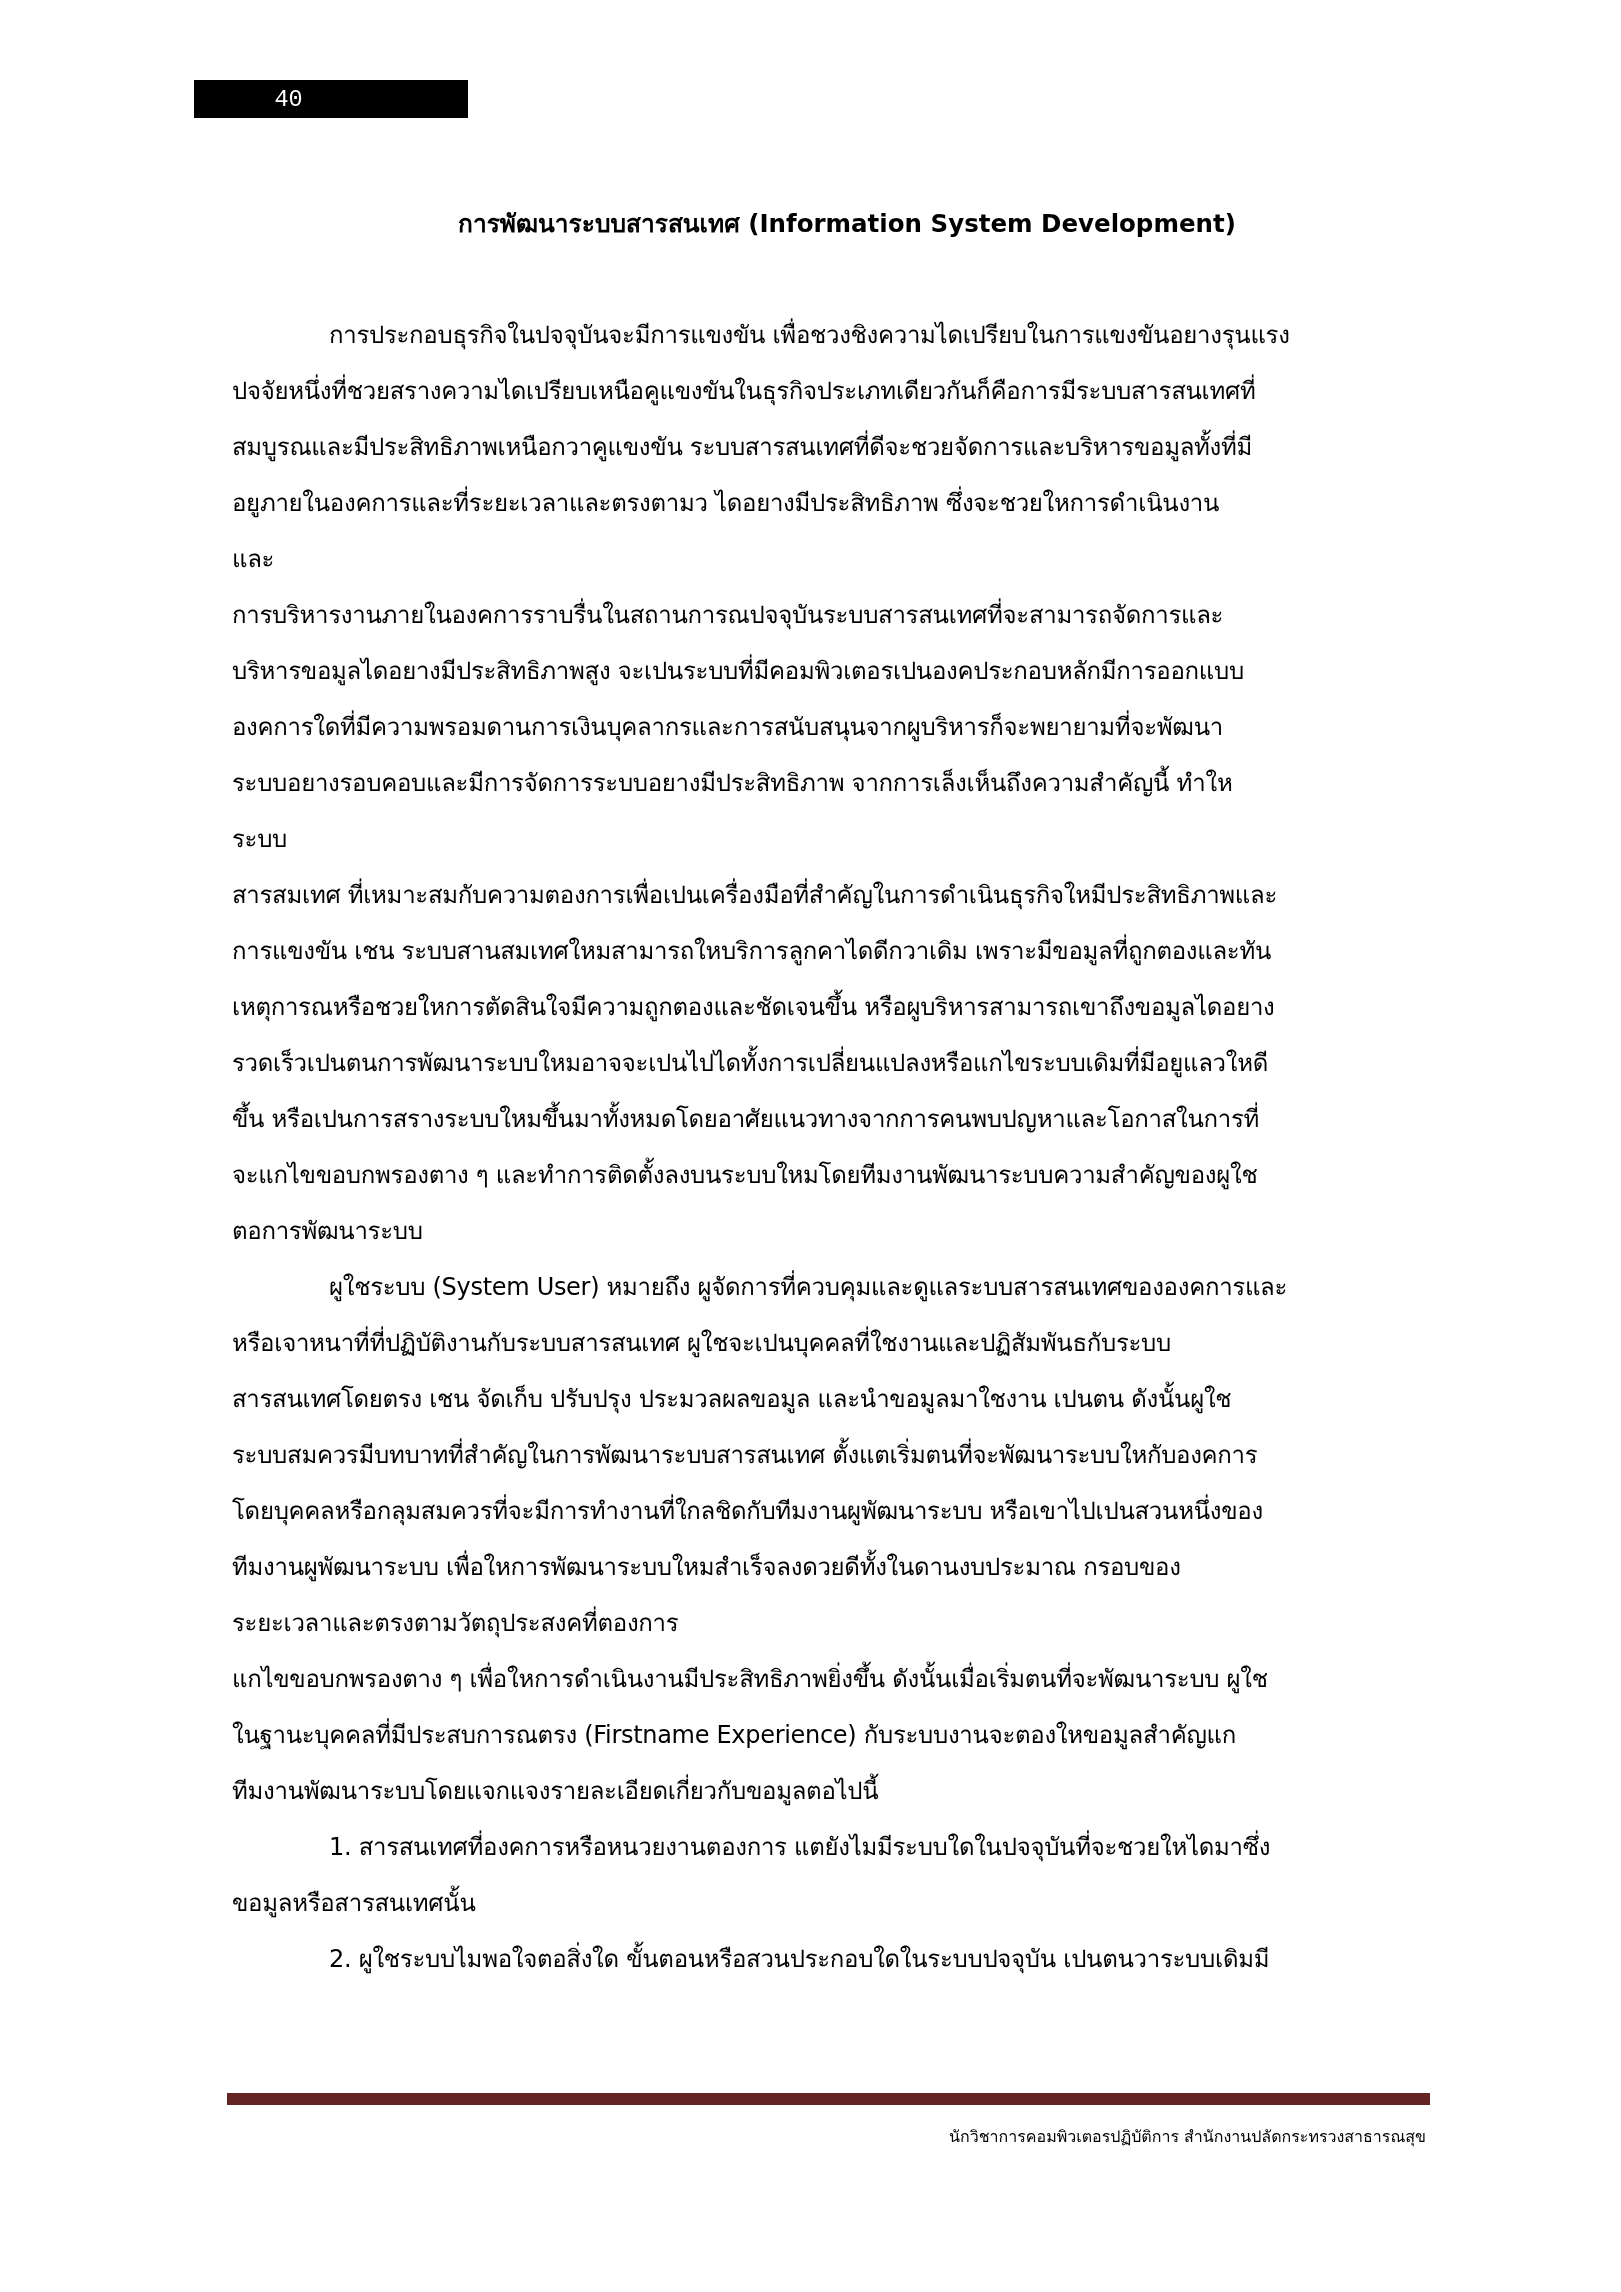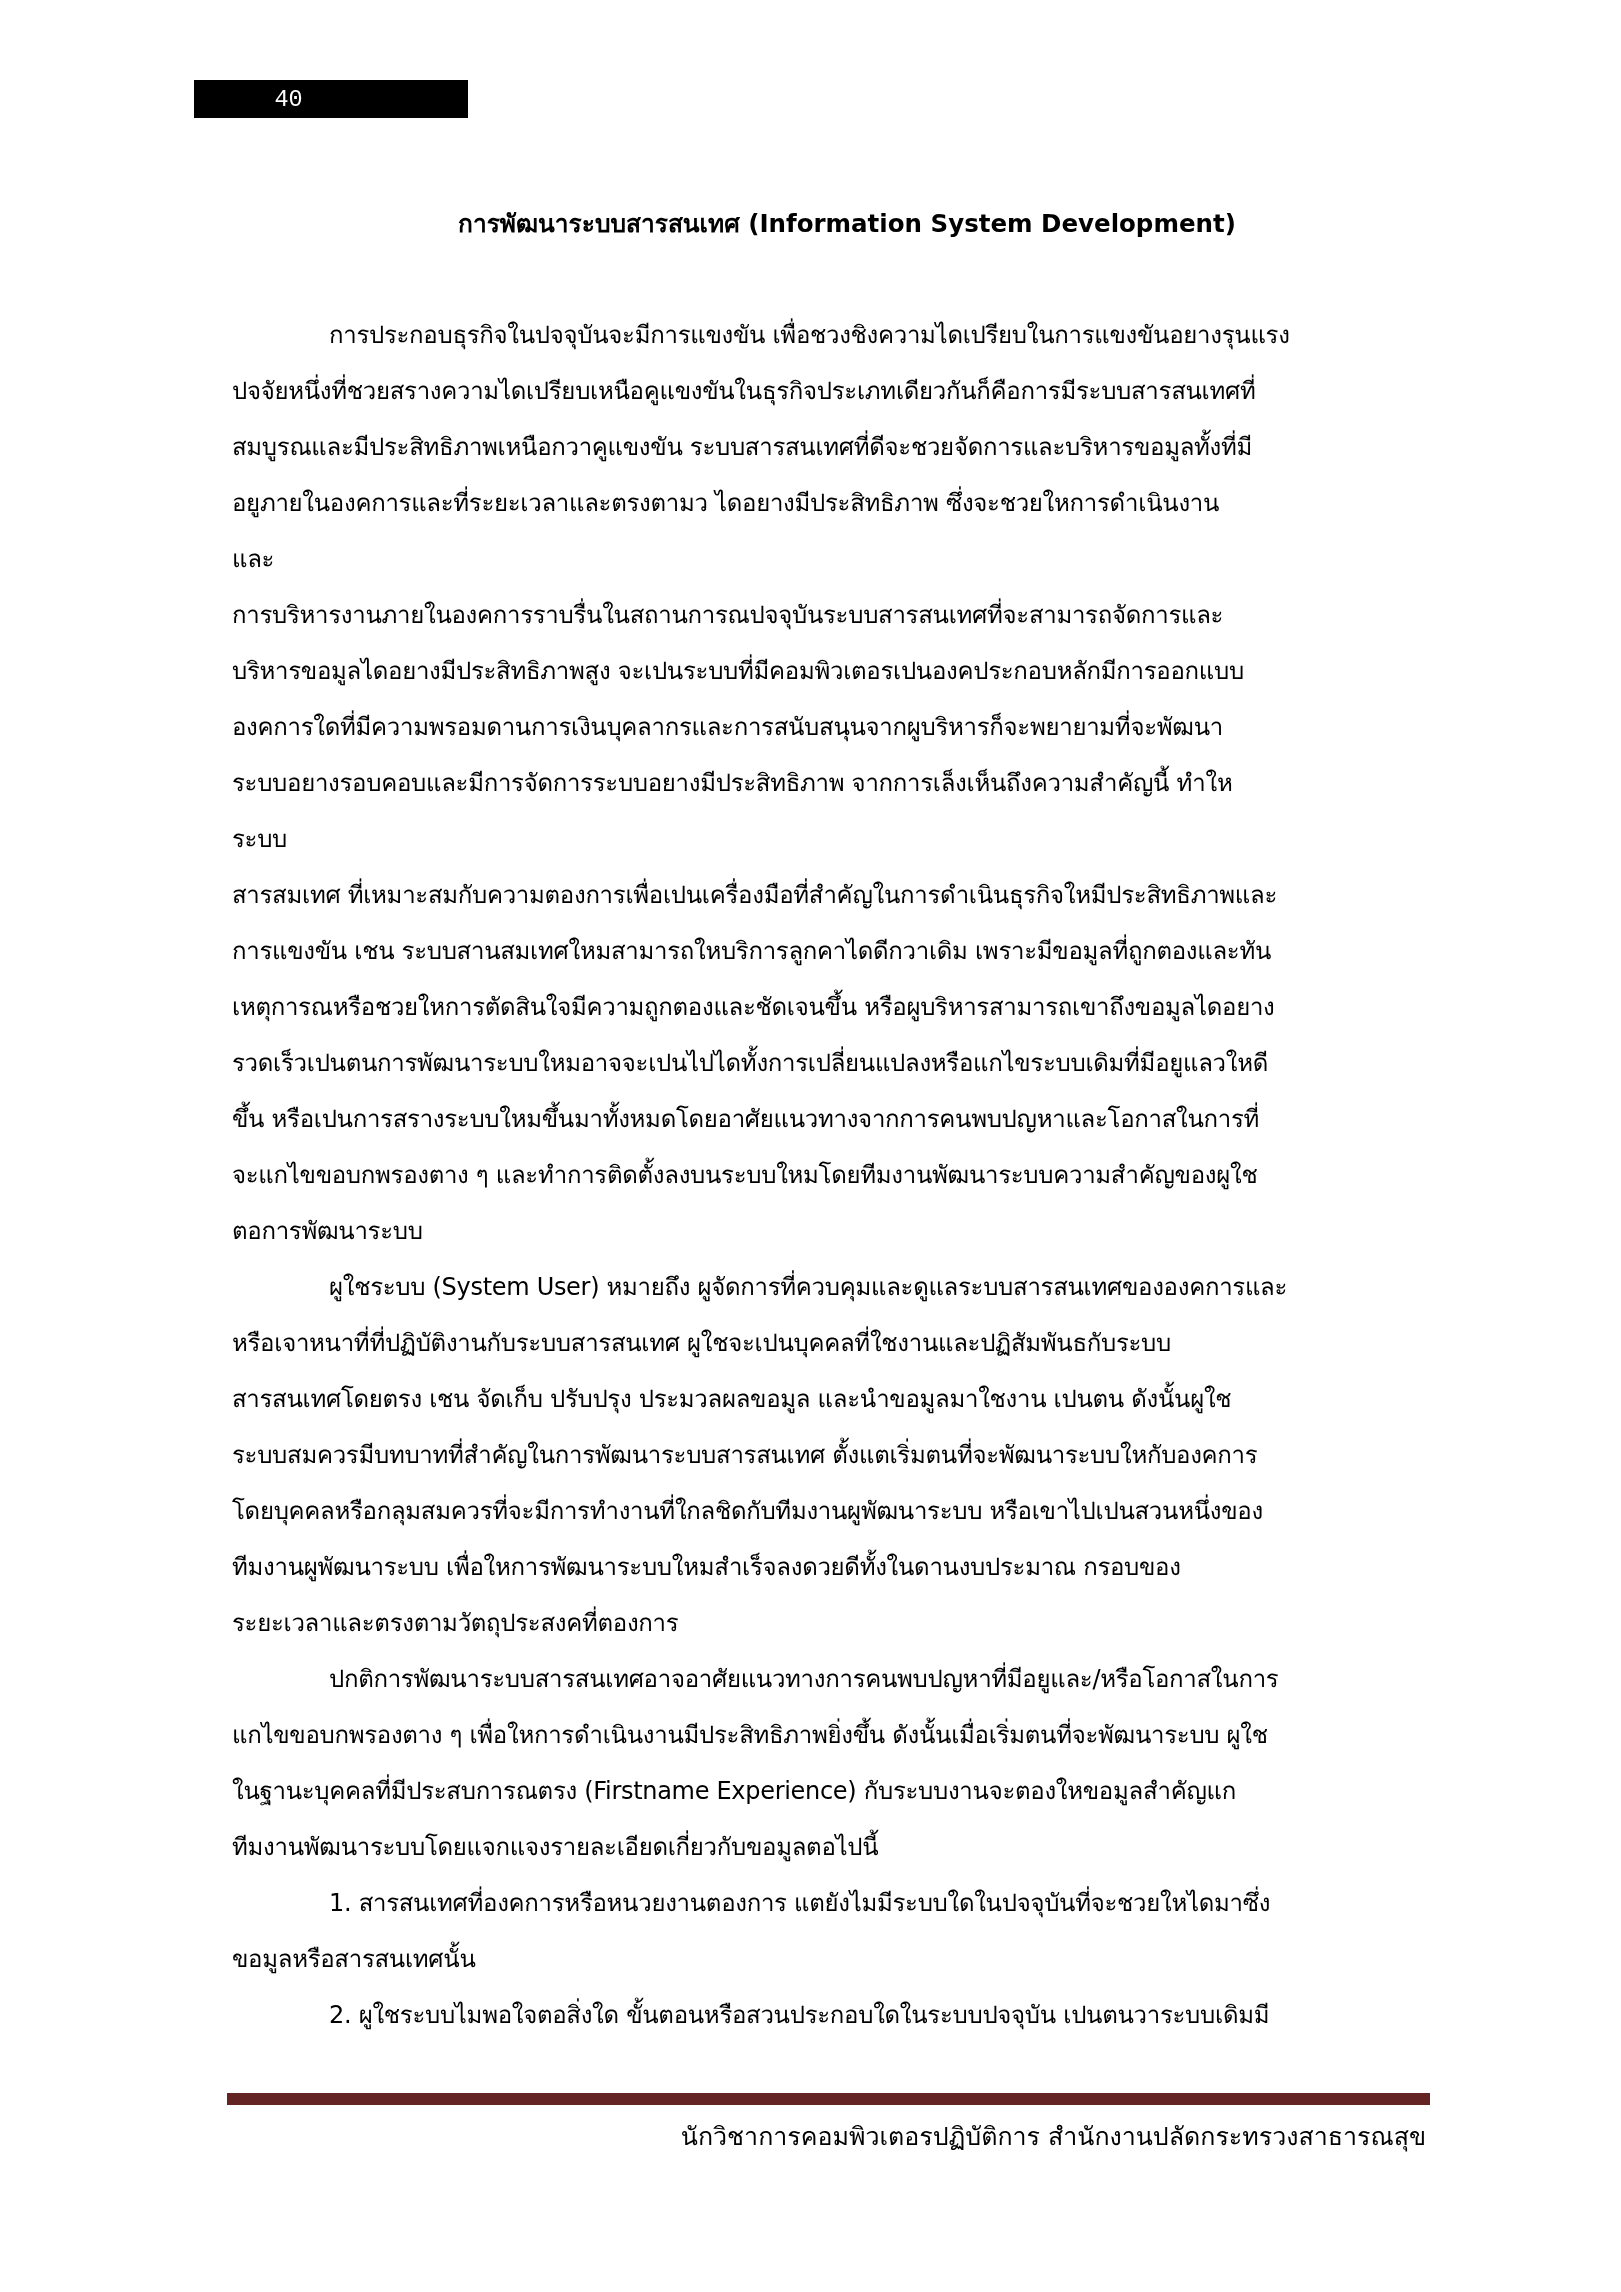--- a/index.html
+++ b/index.html
@@ -9,21 +9,21 @@
                   background: #000; color: #fff; display: flex; align-items: center; justify-content: center;
                   font-family: Liberation Mono, monospace; font-size: 23.5px; padding-right: 85px; box-sizing: border-box; }
   .title { position: absolute; left: 12px; width: 1621px; top: 204px; text-align: center;
            font-family: "DejaVu Sans", sans-serif; font-weight: bold; font-size: 24.5px; line-height: 39px; padding-left: 49px; box-sizing: border-box; }
   .body { position: absolute; left: 232px; top: 316px; width: 1206px; }
   .line { height: 56px; line-height: 39px; font-size: 24px; white-space: nowrap;
           font-family: "DejaVu Sans", sans-serif; letter-spacing: -0.3px; }
   .indent { padding-left: 97px; }
   .footer-rule-thick { position: absolute; left: 227px; width: 1203px; top: 2093px; height: 8.8px; background: #632423; }
   .footer-rule-thin { position: absolute; left: 227px; width: 1203px; top: 2102px; height: 2.9px; background: #632423; }
-  .footer-text { position: absolute; right: 195px; top: 2117px; font-size: 25px; line-height: 39px;
+  .footer-text { position: absolute; right: 195px; top: 2117px; font-size: 16px; line-height: 39px;
                  font-family: "DejaVu Serif", serif; white-space: nowrap; }
 </style>
 </head>
 <body>
 
 <div class="page-num-box">
   <span>40</span>
 </div>
 
 <div class="title">การพัฒนาระบบสารสนเทศ (Information System Development)</div>
@@ -46,21 +46,20 @@
     <div class="line">ขึ้น หรือเปนการสรางระบบใหมขึ้นมาทั้งหมดโดยอาศัยแนวทางจากการคนพบปญหาและโอกาสในการที่</div>
     <div class="line">จะแกไขขอบกพรองตาง ๆ และทำการติดตั้งลงบนระบบใหมโดยทีมงานพัฒนาระบบความสำคัญของผูใช</div>
     <div class="line">ตอการพัฒนาระบบ</div>
     <div class="line indent">ผูใชระบบ (System User) หมายถึง ผูจัดการที่ควบคุมและดูแลระบบสารสนเทศขององคการและ</div>
     <div class="line">หรือเจาหนาที่ที่ปฏิบัติงานกับระบบสารสนเทศ ผูใชจะเปนบุคคลที่ใชงานและปฏิสัมพันธกับระบบ</div>
     <div class="line">สารสนเทศโดยตรง เชน จัดเก็บ ปรับปรุง ประมวลผลขอมูล และนำขอมูลมาใชงาน เปนตน ดังนั้นผูใช</div>
     <div class="line">ระบบสมควรมีบทบาทที่สำคัญในการพัฒนาระบบสารสนเทศ ตั้งแตเริ่มตนที่จะพัฒนาระบบใหกับองคการ</div>
     <div class="line">โดยบุคคลหรือกลุมสมควรที่จะมีการทำงานที่ใกลชิดกับทีมงานผูพัฒนาระบบ หรือเขาไปเปนสวนหนึ่งของ</div>
     <div class="line">ทีมงานผูพัฒนาระบบ เพื่อใหการพัฒนาระบบใหมสำเร็จลงดวยดีทั้งในดานงบประมาณ กรอบของ</div>
     <div class="line">ระยะเวลาและตรงตามวัตถุประสงคที่ตองการ</div>
-    <div class="line indent">ปกติการพัฒนาระบบสารสนเทศอาจอาศัยแนวทางการคนพบปญหาที่มีอยูและ/หรือโอกาสในการ</div>
     <div class="line">แกไขขอบกพรองตาง ๆ เพื่อใหการดำเนินงานมีประสิทธิภาพยิ่งขึ้น ดังนั้นเมื่อเริ่มตนที่จะพัฒนาระบบ ผูใช</div>
     <div class="line">ในฐานะบุคคลที่มีประสบการณตรง (Firstname Experience) กับระบบงานจะตองใหขอมูลสำคัญแก</div>
     <div class="line">ทีมงานพัฒนาระบบโดยแจกแจงรายละเอียดเกี่ยวกับขอมูลตอไปนี้</div>
     <div class="line indent">1. สารสนเทศที่องคการหรือหนวยงานตองการ แตยังไมมีระบบใดในปจจุบันที่จะชวยใหไดมาซึ่ง</div>
     <div class="line">ขอมูลหรือสารสนเทศนั้น</div>
     <div class="line indent">2. ผูใชระบบไมพอใจตอสิ่งใด ขั้นตอนหรือสวนประกอบใดในระบบปจจุบัน เปนตนวาระบบเดิมมี</div>
   </div>
 
 <div class="footer-rule-thick"></div>
 <div class="footer-rule-thin"></div>

